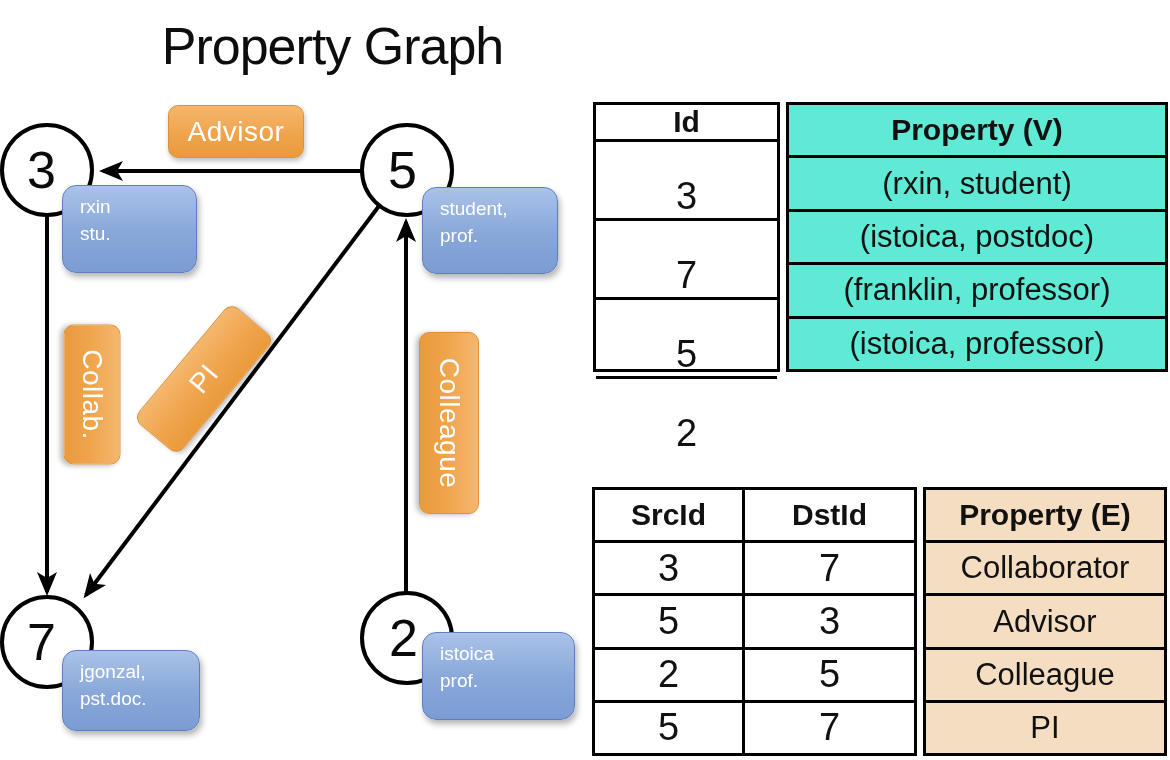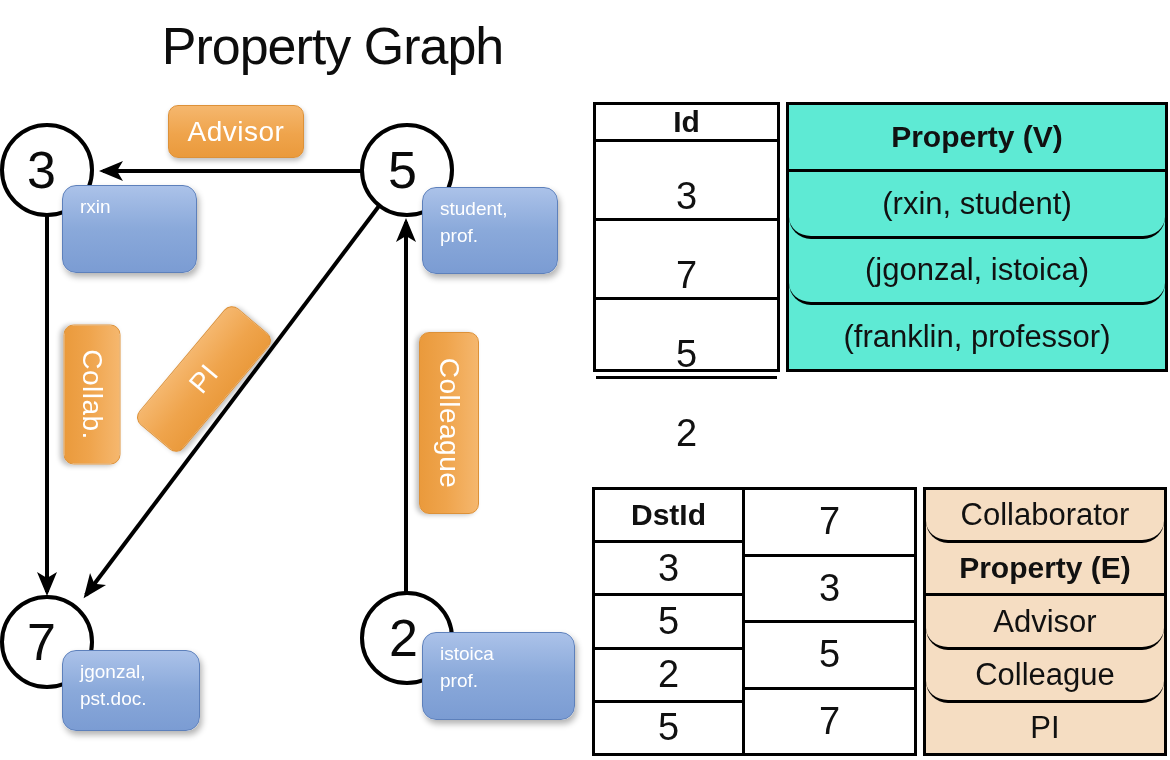--- a/index.html
+++ b/index.html
@@ -36,21 +36,21 @@
     color:#ffffff;font-size:19px;line-height:1.42;
     padding:8px 0 16px 17px;box-sizing:border-box;
   }
 
   
   .tbox{position:absolute;border:3px solid #000;box-sizing:border-box;display:flex;flex-direction:column;background:#fff;}
   .trow{flex:1;display:flex;align-items:center;justify-content:center;white-space:nowrap;}
   .trow:not(:last-child){border-bottom:3px solid #000;}
   .th{font-size:30px;font-weight:700;}
   .num{font-size:38px;}
-  .txt{font-size:31px;border-radius:22px;}
+  .txt{font-size:31px;}
   .cols{flex-direction:row;padding:0;}
   .ecol{flex:1;display:flex;flex-direction:column;}
   .ecol.first{flex:0 0 147px;border-right:3px solid #000;}
   #vt-prop{background:#5eead4;}
   #et-prop{background:#f5ddc2;}
 </style>
 </head>
 <body>
 
 <div id="stage">
@@ -82,20 +82,21 @@
   <div class="node-num" style="left:-4px;top:609px;">7</div>
   <div class="node-num" style="left:358px;top:605px;">2</div>
 
   <div class="edge-label" style="left:168px;top:105px;width:134px;height:51px;">Advisor</div>
   <div class="edge-label" style="left:22px;top:366px;width:138px;height:55px;transform:rotate(90deg);">Collab.</div>
   <div class="edge-label" style="left:128px;top:350px;width:150px;height:56px;transform:rotate(-50deg);">PI</div>
   <div class="edge-label" style="left:358px;top:393px;width:180px;height:58px;transform:rotate(90deg);">Colleague</div>
 
   <div class="prop-box" style="left:62px;top:185px;width:135px;height:88px;">
     <div>rxin</div>
+    <div>stu.</div>
   </div>
   <div class="prop-box" style="left:422px;top:187px;width:136px;height:87px;">
     <div>student,</div>
     <div>prof.</div>
   </div>
   <div class="prop-box" style="left:62px;top:650px;width:138px;height:81px;">
     <div>jgonzal,</div>
     <div>pst.doc.</div>
   </div>
   <div class="prop-box" style="left:422px;top:632px;width:153px;height:88px;">
@@ -106,40 +107,42 @@
   <div class="tbox" style="left:593px;top:102px;width:187px;height:270px;gap:33px;">
     <div class="trow th">Id</div>
     <div class="trow num">3</div>
     <div class="trow num">7</div>
     <div class="trow num">5</div>
     <div class="trow num">2</div>
   </div>
   <div class="tbox" id="vt-prop" style="left:786px;top:102px;width:382px;height:270px;">
     <div class="trow th">Property (V)</div>
     <div class="trow txt">(rxin, student)</div>
-    <div class="trow txt">(jgonzal, istoica)</div>
+    <div class="trow txt">(istoica, postdoc)</div>
     <div class="trow txt">(franklin, professor)</div>
+    <div class="trow txt">(istoica, professor)</div>
   </div>
 
   <div class="tbox cols" style="left:592px;top:487px;width:325px;height:269px;flex-direction:row;">
     <div class="ecol first">
-      <div class="trow th">DstId</div>
+      <div class="trow th">SrcId</div>
       <div class="trow num">3</div>
       <div class="trow num">5</div>
       <div class="trow num">2</div>
       <div class="trow num">5</div>
     </div>
     <div class="ecol">
+      <div class="trow th">DstId</div>
       <div class="trow num">7</div>
       <div class="trow num">3</div>
       <div class="trow num">5</div>
       <div class="trow num">7</div>
     </div>
   </div>
   <div class="tbox" id="et-prop" style="left:923px;top:487px;width:244px;height:269px;">
+    <div class="trow th">Property (E)</div>
     <div class="trow txt">Collaborator</div>
-    <div class="trow th">Property (E)</div>
     <div class="trow txt">Advisor</div>
     <div class="trow txt">Colleague</div>
     <div class="trow txt">PI</div>
   </div>
 
 </div>
 
 </body></html>

